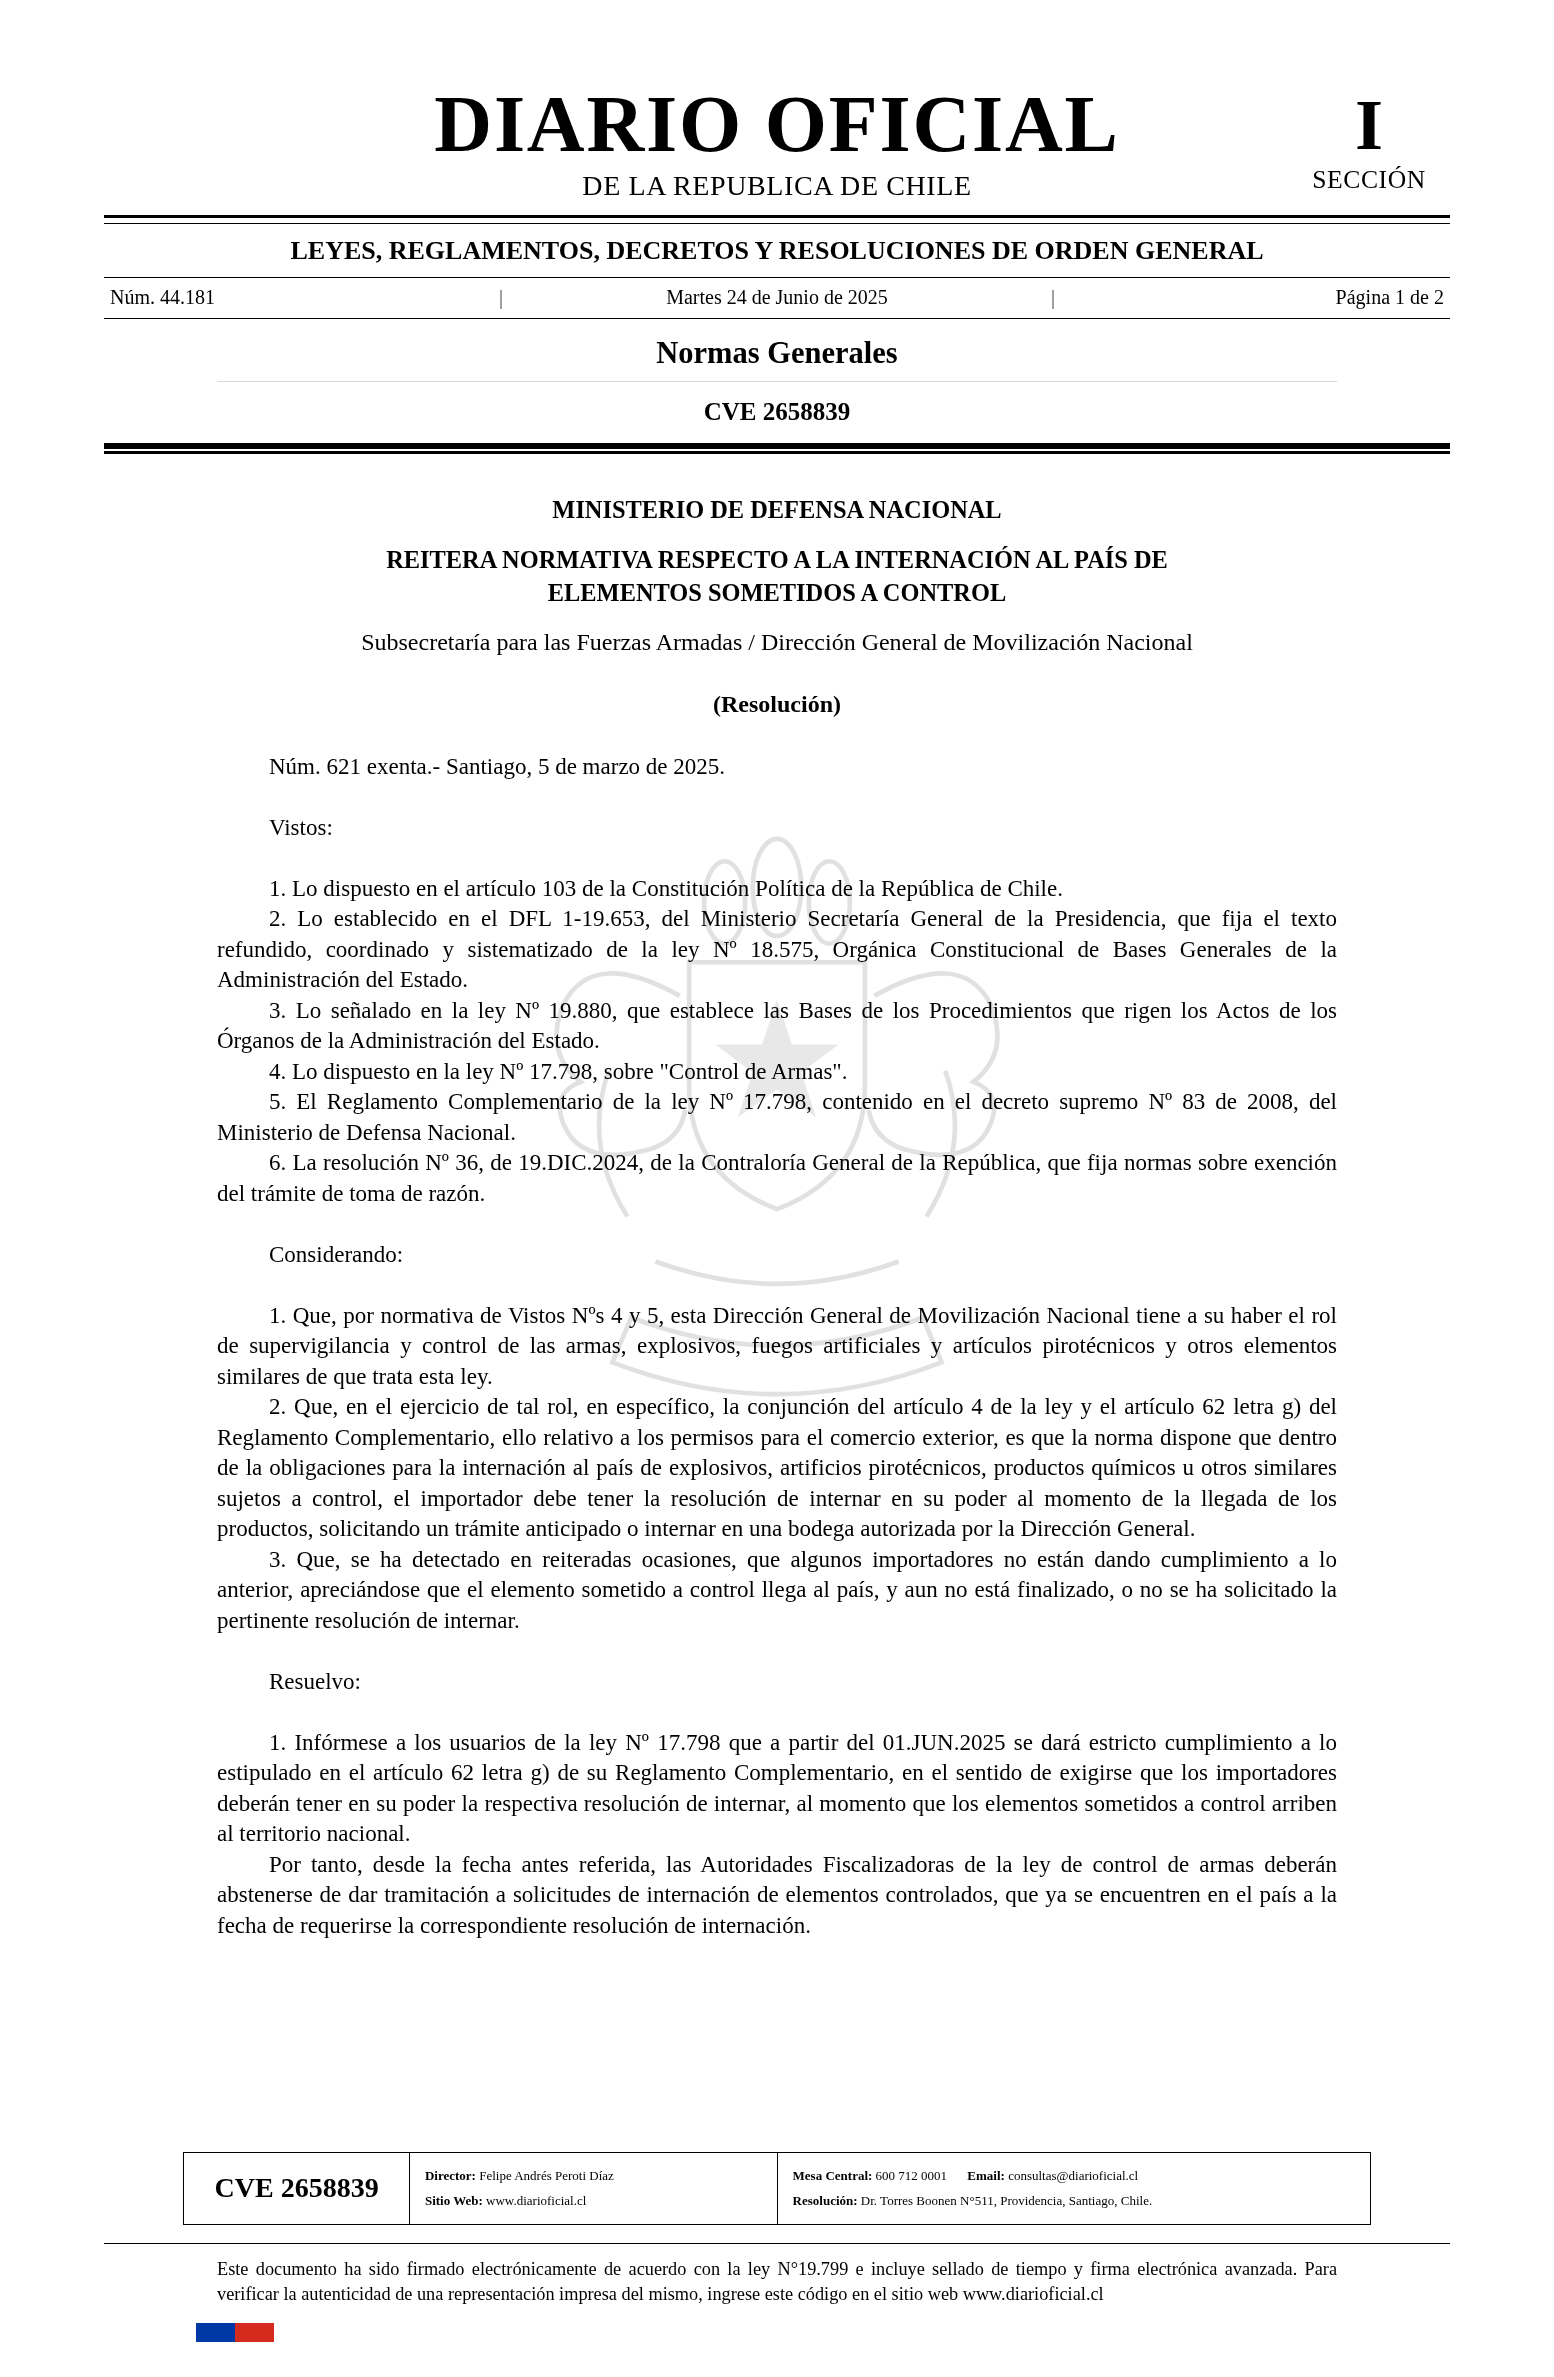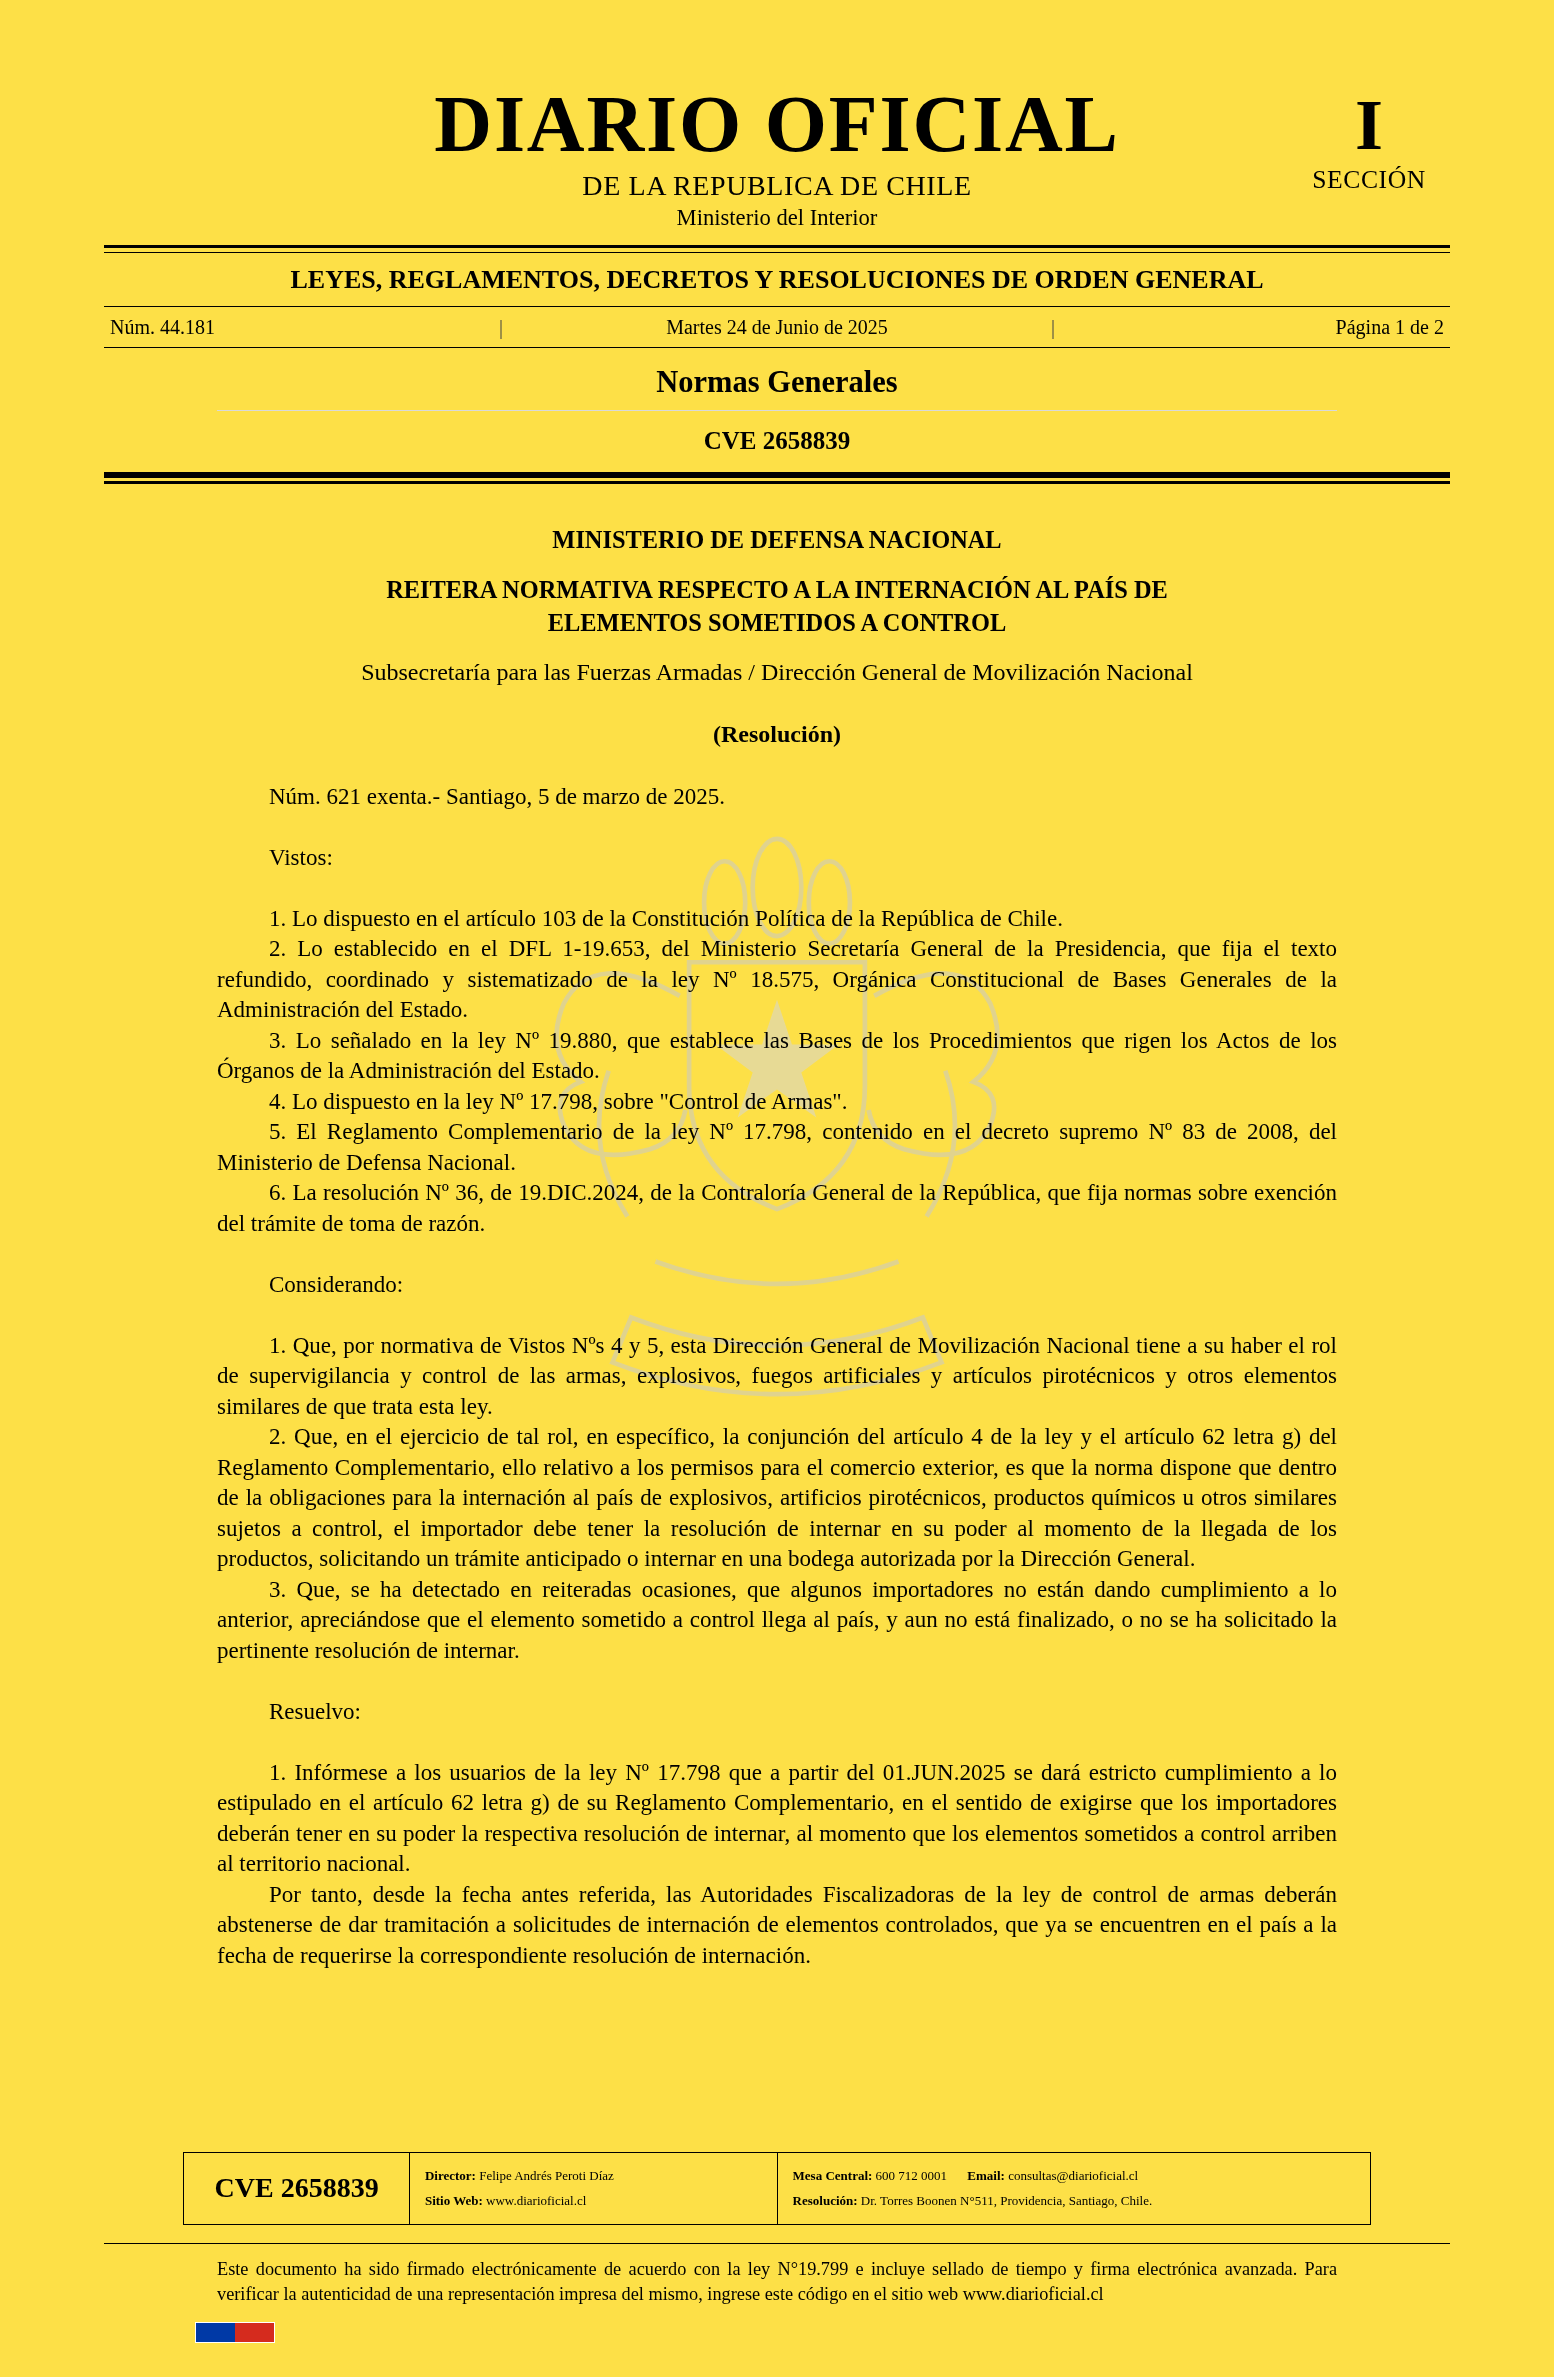--- a/index.html
+++ b/index.html
@@ -4,21 +4,21 @@
 <style>
   * { margin: 0; padding: 0; box-sizing: border-box; }
   html, body { background: #e8e8e8; }
   body { font-family: "Liberation Serif", serif; color: #000; }
 
   .page {
     position: relative;
     width: 1554px;
     height: 2377px;
     margin: 0 auto;
-    background: #fde047;
+    background: #ffffff;
     padding: 82px 104px 34px 104px;
     overflow: hidden;
     display: flex;
     flex-direction: column;
   }
 
   
   .watermark {
     position: absolute;
     top: 786px;
@@ -154,21 +154,20 @@
       <path d="M72 282 q78 30 156 0 l10 24 q-88 34 -176 0 z"></path>
       <path d="M60 150 q-14 40 10 78 M240 150 q14 40 -10 78"></path>
     </svg>
   </div>
 
   <div class="content">
 
     <header class="masthead">
       <div class="masthead-title">DIARIO OFICIAL</div>
       <div class="masthead-sub">DE LA REPUBLICA DE CHILE</div>
-      <div class="masthead-ministry">Ministerio del Interior</div>
       <div class="section-box">
         <div class="section-numeral">I</div>
         <div class="section-label">SECCIÓN</div>
       </div>
     </header>
 
     <div class="rule-double"></div>
 
     <div class="banner">LEYES, REGLAMENTOS, DECRETOS Y RESOLUCIONES DE ORDEN GENERAL</div>
 

